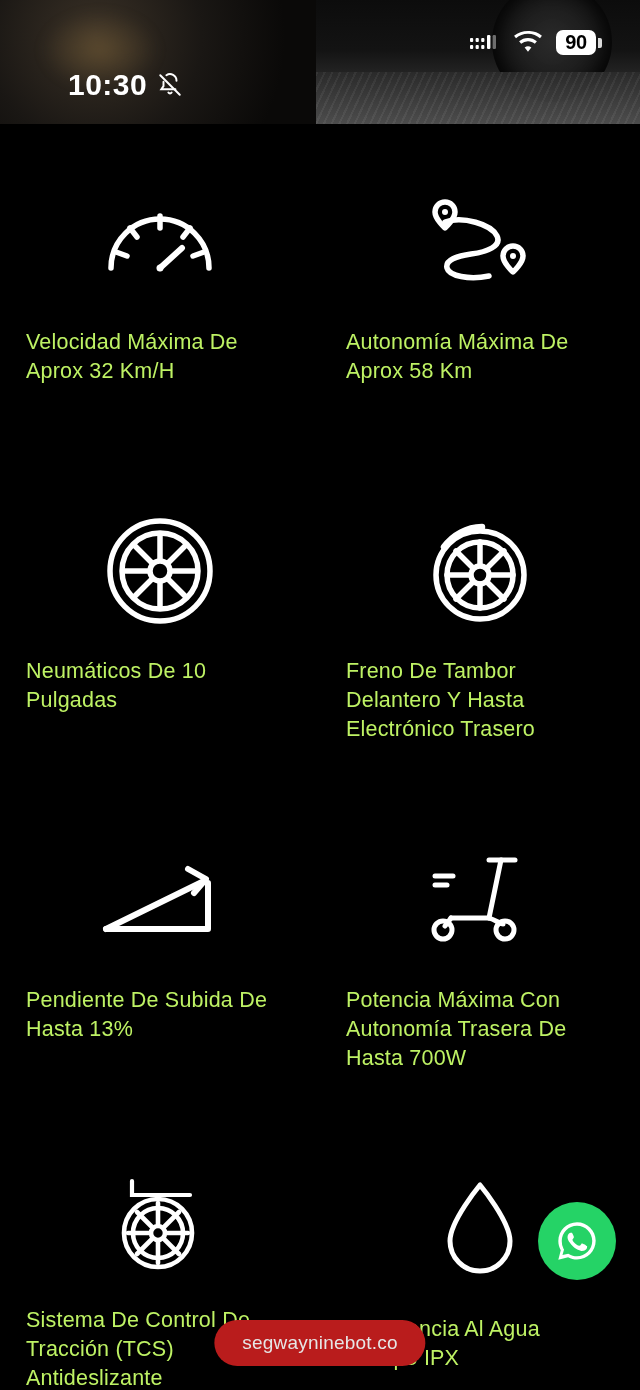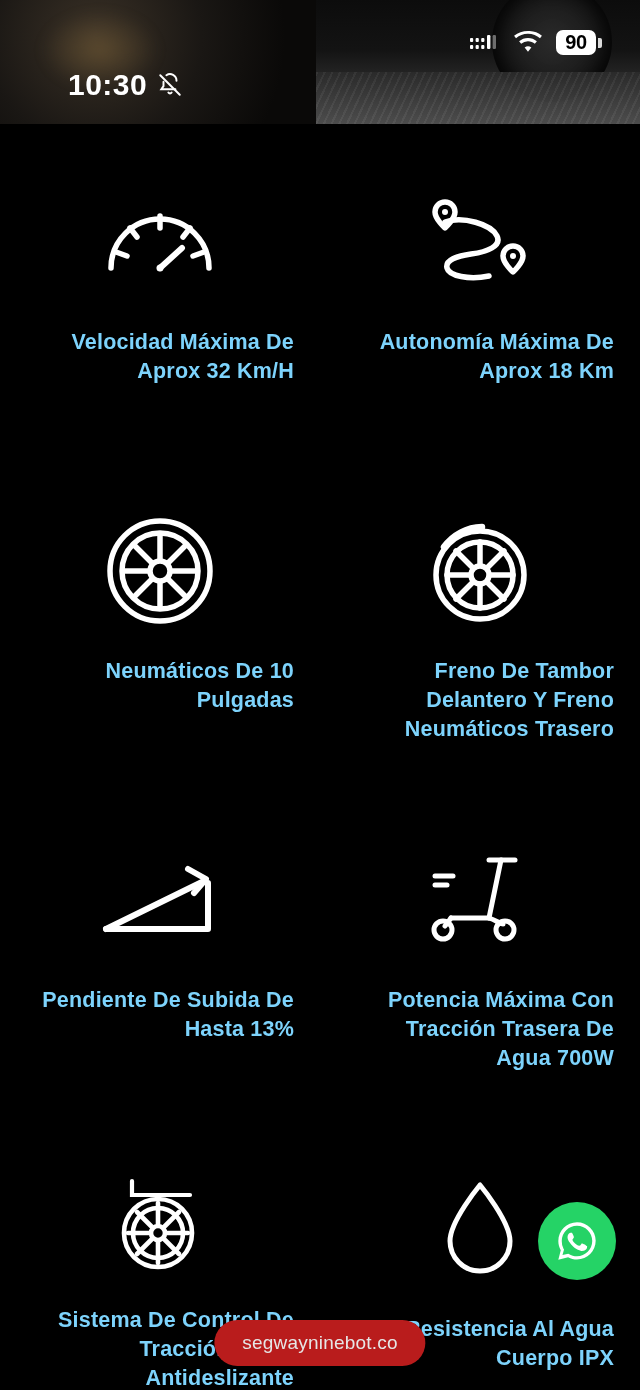--- a/index.html
+++ b/index.html
@@ -139,23 +139,23 @@
   .icon-wrap {
     height: 156px;
     display: flex;
     align-items: center;
     justify-content: center;
   }
   .cell-label {
     margin-top: 8px;
     font-size: 21.5px;
     line-height: 29px;
-    text-align: right;
-    color: #7dd3fc;
-    font-weight: 700;
+    text-align: left;
+    color: #bef264;
+    font-weight: 400;
     letter-spacing: .2px;
     max-width: 270px;
   }
   svg { display: block; }
 
   
   .fab {
     position: absolute;
     right: 24px;
     bottom: 110px;
@@ -261,21 +261,21 @@
     <div class="cell">
       <div class="icon-wrap">
         <svg width="110" height="96" viewBox="0 0 110 96" fill="none" stroke="#ffffff" stroke-width="5.5" stroke-linecap="round" stroke-linejoin="round">
           <path d="M20 28c18-6 46 2 52 14 5 10-10 16-26 18-14 2-26 6-24 14 2 8 22 12 42 8"></path>
           <path d="M20 8a10 10 0 0 0-10 10c0 7 10 16 10 16s10-9 10-16A10 10 0 0 0 20 8z"></path>
           <circle cx="20" cy="18" r="3" fill="#ffffff" stroke="none"></circle>
           <path d="M88 52a10 10 0 0 0-10 10c0 7 10 16 10 16s10-9 10-16a10 10 0 0 0-10-10z"></path>
           <circle cx="88" cy="62" r="3" fill="#ffffff" stroke="none"></circle>
         </svg>
       </div>
-      <div class="cell-label">Autonomía Máxima De Aprox 18 Km</div>
+      <div class="cell-label">Autonomía Máxima De Aprox 58 Km</div>
     </div>
 
     <div class="cell">
       <div class="icon-wrap">
         <svg width="112" height="112" viewBox="0 0 112 112" fill="none" stroke="#ffffff" stroke-width="5.5">
           <circle cx="56" cy="56" r="50"></circle>
           <circle cx="56" cy="56" r="38"></circle>
           <circle cx="56" cy="56" r="10"></circle>
           <line x1="56" y1="18" x2="56" y2="46"></line>
           <line x1="56" y1="66" x2="56" y2="94"></line>
@@ -300,21 +300,21 @@
           <line x1="58" y1="71" x2="58" y2="95"></line>
           <line x1="25" y1="62" x2="48" y2="62"></line>
           <line x1="68" y1="62" x2="91" y2="62"></line>
           <line x1="34" y1="38" x2="51" y2="55"></line>
           <line x1="65" y1="69" x2="82" y2="86"></line>
           <line x1="82" y1="38" x2="65" y2="55"></line>
           <line x1="51" y1="69" x2="34" y2="86"></line>
           <path d="M22 34a48 48 0 0 1 38-20" stroke-width="6.5"></path>
         </svg>
       </div>
-      <div class="cell-label">Freno De Tambor Delantero Y Freno Neumáticos Trasero</div>
+      <div class="cell-label">Freno De Tambor Delantero Y Hasta Electrónico Trasero</div>
     </div>
 
     <div class="cell">
       <div class="icon-wrap">
         <svg width="120" height="82" viewBox="0 0 120 82" fill="none" stroke="#ffffff" stroke-width="6" stroke-linecap="round" stroke-linejoin="round">
           <path d="M6 70h102V24"></path>
           <path d="M6 70L104 22"></path>
           <path d="M88 10l18 10-12 14"></path>
         </svg>
       </div>
@@ -328,21 +328,21 @@
           <line x1="62" y1="8" x2="88" y2="8"></line>
           <path d="M62 66H24"></path>
           <path x1="24" y1="66" d="M24 66l-6 8"></path>
           <circle cx="16" cy="78" r="9"></circle>
           <circle cx="78" cy="78" r="9"></circle>
           <path d="M62 66c6 2 12 6 14 6"></path>
           <line x1="8" y1="24" x2="26" y2="24"></line>
           <line x1="8" y1="33" x2="20" y2="33"></line>
         </svg>
       </div>
-      <div class="cell-label">Potencia Máxima Con Tracción Trasera De Agua 700W</div>
+      <div class="cell-label">Potencia Máxima Con Autonomía Trasera De Hasta 700W</div>
     </div>
 
     <div class="cell r4">
       <div class="icon-wrap">
         <svg width="116" height="104" viewBox="0 0 116 104" fill="none" stroke="#ffffff" stroke-width="4.6" stroke-linecap="round">
           <circle cx="56" cy="60" r="34"></circle>
           <circle cx="56" cy="60" r="25"></circle>
           <circle cx="56" cy="60" r="7"></circle>
           <line x1="56" y1="30" x2="56" y2="52"></line>
           <line x1="56" y1="68" x2="56" y2="90"></line>

